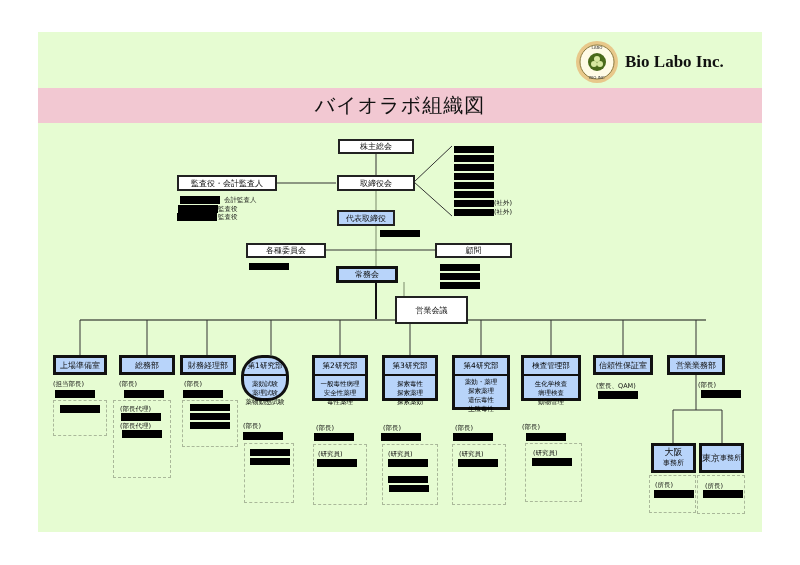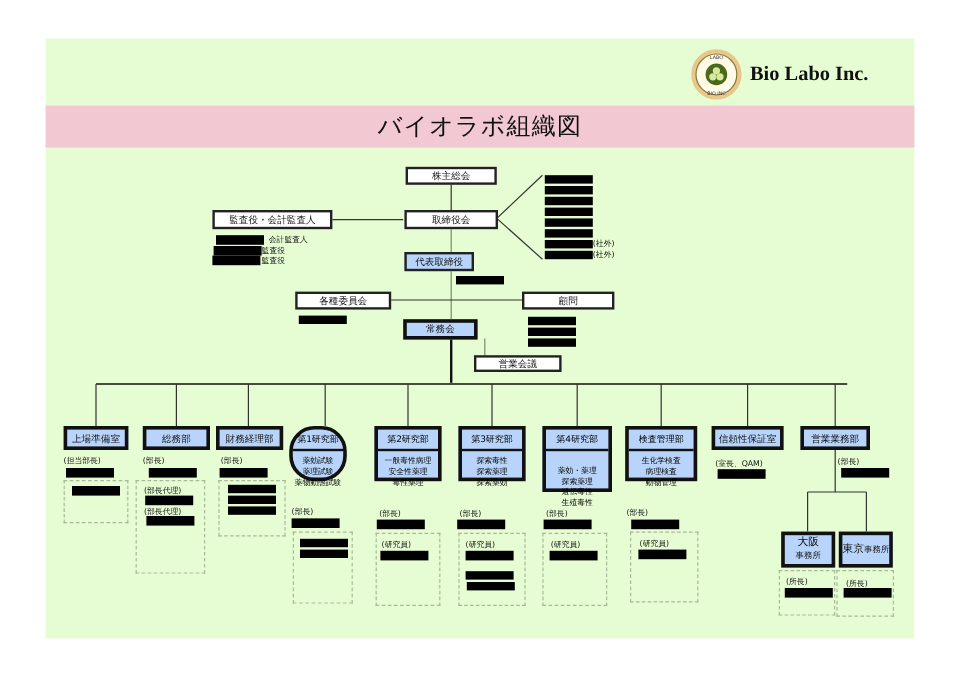--- a/index.html
+++ b/index.html
@@ -109,21 +109,21 @@
 
 <div class="box" style="left:246px;top:243px;width:80px;height:15px;">各種委員会</div>
 <div class="redact" style="left:249px;top:263px;width:40px;height:7px;"></div>
 
 <div class="box" style="left:435px;top:243px;width:77px;height:15px;font-family:Liberation Mono, monospace;">顧問</div>
 <div class="redact" style="left:440px;top:264px;width:40px;height:7px;"></div>
 <div class="redact" style="left:440px;top:273px;width:40px;height:7px;"></div>
 <div class="redact" style="left:440px;top:282px;width:40px;height:7px;"></div>
 
 <div class="box blue thick" style="left:336px;top:266px;width:62px;height:17px;">常務会</div>
-<div class="box" style="left:395px;top:296px;width:73px;height:14px;">営業会議</div>
+<div class="box" style="left:395px;top:296px;width:73px;height:28px;">営業会議</div>
 
 <div class="box blue thick" style="left:53px;top:355px;width:54px;height:20px;">上場準備室</div>
 <div class="lbl" style="left:53px;top:380px;">(担当部長)</div>
 <div class="redact" style="left:55px;top:390px;width:40px;"></div>
 <div class="dash" style="left:53px;top:400px;width:54px;height:36px;"></div>
 <div class="redact" style="left:60px;top:405px;width:40px;"></div>
 
 <div class="box blue thick" style="left:119px;top:355px;width:56px;height:20px;">総務部</div>
 <div class="lbl" style="left:119px;top:380px;">(部長)</div>
 <div class="redact" style="left:124px;top:390px;width:40px;"></div>
@@ -180,21 +180,21 @@
 <div class="lbl" style="left:383px;top:424px;">(部長)</div>
 <div class="redact" style="left:381px;top:433px;width:40px;"></div>
 <div class="dash" style="left:382px;top:444px;width:56px;height:61px;"></div>
 <div class="lbl" style="left:388px;top:450px;">(研究員)</div>
 <div class="redact" style="left:388px;top:459px;width:40px;"></div>
 <div class="redact" style="left:388px;top:476px;width:40px;height:7px;"></div>
 <div class="redact" style="left:389px;top:485px;width:40px;height:7px;"></div>
 
 <div class="dept" style="left:452px;top:355px;width:58px;height:55px;">
   <div class="head">第4研究部</div>
-  <div class="body" style="padding-top:12px;">
+  <div class="body" style="padding-top:2px;">
     <span class="blk">薬効・薬理</span>
     <span class="blk">探索薬理</span>
     <span class="blk">遺伝毒性</span>
     <span class="blk">生殖毒性</span>
   </div>
 </div>
 <div class="lbl" style="left:455px;top:424px;">(部長)</div>
 <div class="redact" style="left:453px;top:433px;width:40px;"></div>
 <div class="dash" style="left:452px;top:444px;width:54px;height:61px;"></div>
 <div class="lbl" style="left:459px;top:450px;">(研究員)</div>

